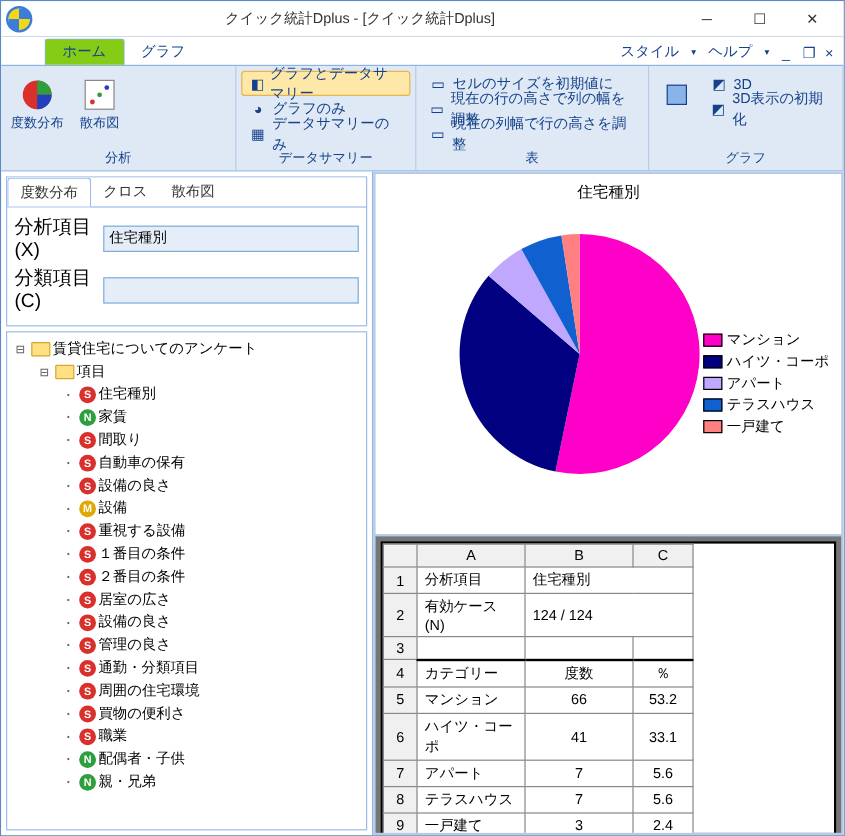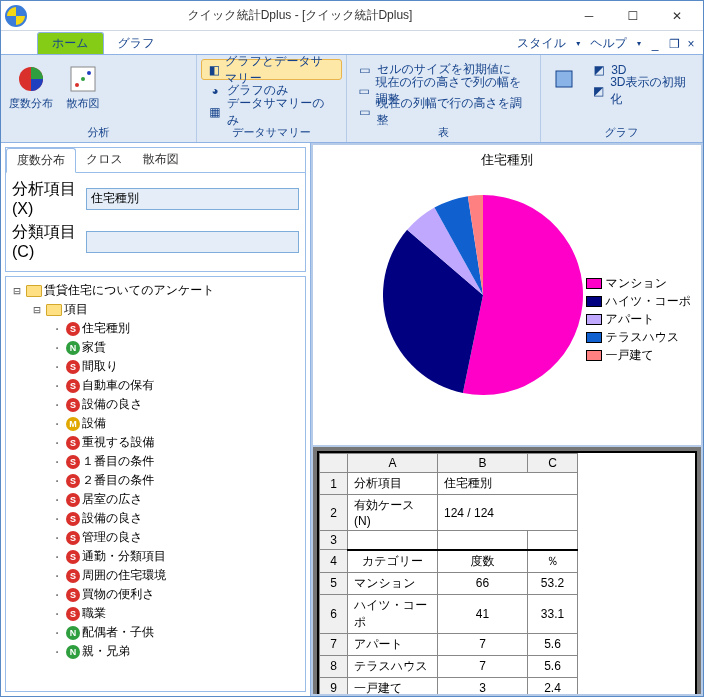--- a/index.html
+++ b/index.html
@@ -62,21 +62,21 @@
 .legend-sw { width:16px; height:11px; border:1px solid #000; }
 
 .grid-area { flex:1; background:#767676; margin:0 2px 2px; position:relative; overflow:hidden; }
 .sheet { background:#fff; margin:4px; border:2px solid #000; }
 .sheet table { border-collapse:collapse; font-size:12px; }
 .sheet th, .sheet td { border:1px solid #888; padding:2px 6px; height:18px; }
 .sheet th { background:#f0f0f0; font-weight:normal; text-align:center; }
 .sheet .rh { background:#f0f0f0; text-align:center; width:28px; }
 .sheet td { background:#fff; }
 .sheet .num { text-align:center; }
-.sep-row td { border-top:2px solid #000;text-align:center; }
+.sep-row td { border-top:2px solid #000; }
 
 svg.pie { width:220px; height:220px; }
 </style>
 </head>
 <body>
 
 <div class="titlebar">
   <div class="app-logo"></div>
   <div class="title-text">クイック統計Dplus - [クイック統計Dplus]</div>
   <div class="winbtn">─</div>

